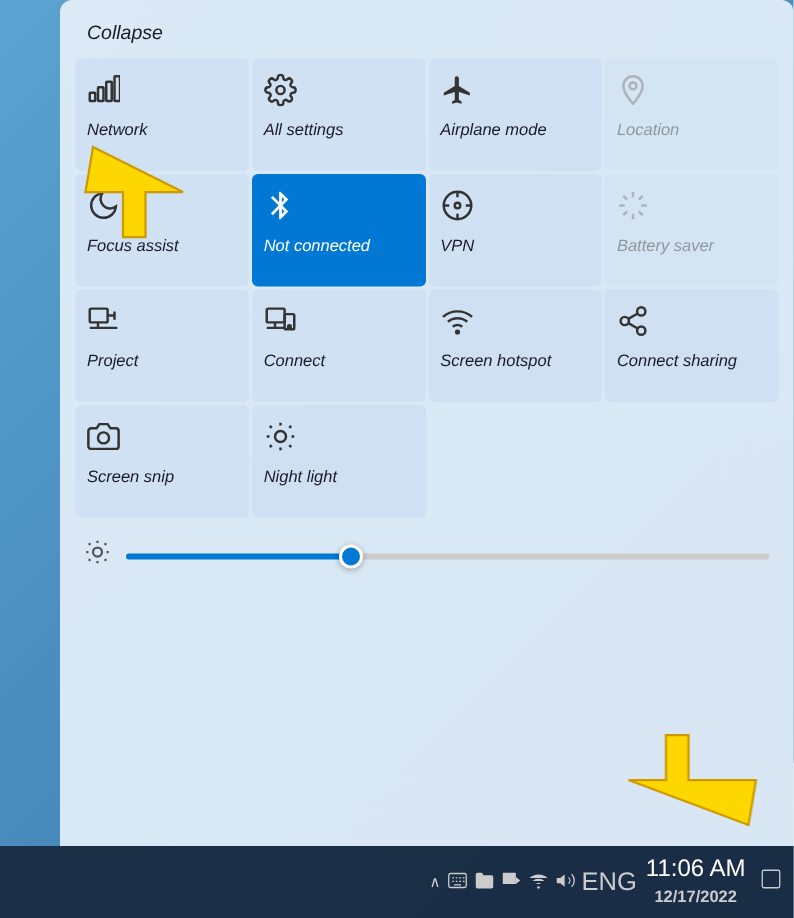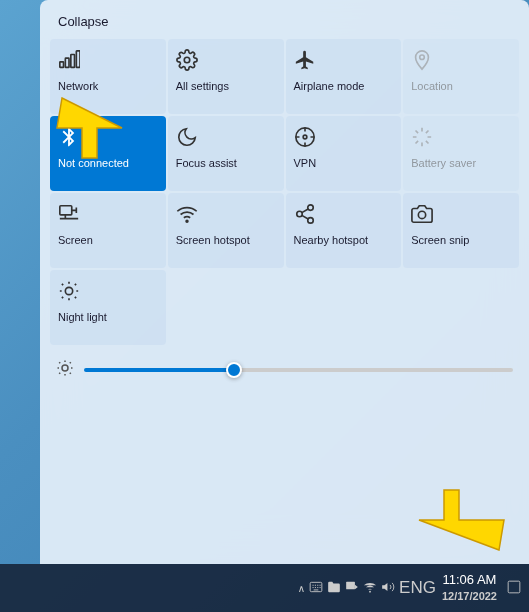--- a/index.html
+++ b/index.html
@@ -15,20 +15,21 @@
     
     .action-center {
       position: absolute;
       top: 0;
       left: 40px;
       right: 0;
       bottom: 48px;
       background: rgba(230, 240, 250, 0.92);
       backdrop-filter: blur(20px);
       border-radius: 8px 8px 0 0;
+      font-style: italic;
     }
 
     .collapse-btn {
       padding: 14px 18px 10px;
       font-size: 13px;
       color: #1a1a2e;
       cursor: pointer;
       display: inline-block;
     }
 
@@ -145,21 +146,21 @@
       color: #ccc;
       cursor: pointer;
     }
 
     .taskbar-clock {
       text-align: center;
       cursor: pointer;
     }
 
     .taskbar-clock .time {
-      font-size: 13px;
+      font-size: 16px;
       color: white;
       display: block;
       line-height: 1.3;
     }
 
     .taskbar-clock .date {
       font-size: 11px;
       color: #ccc;
       display: block;
       line-height: 1.3;
@@ -248,36 +249,36 @@
     <div class="tile dimmed">
       <span class="tile-icon">
         <svg width="22" height="22" viewBox="0 0 24 24" fill="none" stroke="#888" stroke-width="1.8">
           <path d="M12 2a7 7 0 00-7 7c0 5.25 7 13 7 13s7-7.75 7-13a7 7 0 00-7-7z"></path>
           <circle cx="12" cy="9" r="2.5"></circle>
         </svg>
       </span>
       <span class="tile-label">Location</span>
     </div>
 
+    <div class="tile">
+      <span class="tile-icon">
+        <svg width="22" height="22" viewBox="0 0 24 24" fill="none" stroke="#333" stroke-width="1.8">
+          <path d="M21 12.79A9 9 0 1111.21 3 7 7 0 0021 12.79z"></path>
+        </svg>
+      </span>
+      <span class="tile-label">Focus assist</span>
+    </div>
+
     <div class="tile active">
       <span class="tile-icon">
         <svg width="22" height="22" viewBox="0 0 24 24" fill="white">
           <path d="M17.71 7.71L12 2h-1v7.59L6.41 5 5 6.41 10.59 12 5 17.59 6.41 19 11 14.41V22h1l5.71-5.71-4.3-4.29 4.3-4.29zM13 5.83l1.88 1.88L13 9.59V5.83zm1.88 10.46L13 18.17v-3.76l1.88 1.88z"></path>
         </svg>
       </span>
       <span class="tile-label">Not connected</span>
-    </div>
-
-    <div class="tile">
-      <span class="tile-icon">
-        <svg width="22" height="22" viewBox="0 0 24 24" fill="none" stroke="#333" stroke-width="1.8">
-          <path d="M21 12.79A9 9 0 1111.21 3 7 7 0 0021 12.79z"></path>
-        </svg>
-      </span>
-      <span class="tile-label">Focus assist</span>
     </div>
 
     <div class="tile">
       <span class="tile-icon">
         <svg width="22" height="22" viewBox="0 0 24 24" fill="none" stroke="#333" stroke-width="1.8">
           <circle cx="12" cy="12" r="2"></circle>
           <path d="M12 2C6.48 2 2 6.48 2 12s4.48 10 10 10 10-4.48 10-10S17.52 2 12 2z"></path>
           <path d="M2 12h4M18 12h4M12 2v4M12 18v4"></path>
         </svg>
       </span>
@@ -293,23 +294,34 @@
       <span class="tile-label">Battery saver</span>
     </div>
 
     <div class="tile">
       <span class="tile-icon">
         <svg width="22" height="22" viewBox="0 0 24 24" fill="none" stroke="#333" stroke-width="1.8">
           <rect x="2" y="3" width="13" height="10" rx="1"></rect>
           <path d="M8 13v4M2 17h20M15 8h5M20 5v6"></path>
         </svg>
       </span>
-      <span class="tile-label">Screen</span>
-    </div>
-
+      <span class="tile-label">Project</span>
+    </div>
+
+    <div class="tile">
+      <span class="tile-icon">
+        <svg width="22" height="22" viewBox="0 0 24 24" fill="none" stroke="#333" stroke-width="1.8">
+          <rect x="2" y="3" width="13" height="10" rx="1"></rect>
+          <path d="M8 13v4M2 17h13"></path>
+          <rect x="15" y="7" width="7" height="11" rx="1"></rect>
+          <circle cx="18.5" cy="16" r="1"></circle>
+        </svg>
+      </span>
+      <span class="tile-label">Connect</span>
+    </div>
 
     <div class="tile">
       <span class="tile-icon">
         <svg width="22" height="22" viewBox="0 0 24 24" fill="none" stroke="#333" stroke-width="1.8">
           <path d="M5 12.55a11 11 0 0114.08 0"></path>
           <path d="M1.42 9a16 16 0 0121.16 0"></path>
           <path d="M8.53 16.11a6 6 0 016.95 0"></path>
           <circle cx="12" cy="20" r="1" fill="#333"></circle>
         </svg>
       </span>
@@ -318,21 +330,21 @@
 
     <div class="tile">
       <span class="tile-icon">
         <svg width="22" height="22" viewBox="0 0 24 24" fill="none" stroke="#333" stroke-width="1.8">
           <circle cx="18" cy="5" r="3"></circle>
           <circle cx="6" cy="12" r="3"></circle>
           <circle cx="18" cy="19" r="3"></circle>
           <path d="M8.59 13.51l6.83 3.98M15.41 6.51l-6.82 3.98"></path>
         </svg>
       </span>
-      <span class="tile-label">Nearby hotspot</span>
+      <span class="tile-label">Connect sharing</span>
     </div>
 
     <div class="tile">
       <span class="tile-icon">
         <svg width="22" height="22" viewBox="0 0 24 24" fill="none" stroke="#333" stroke-width="1.8">
           <path d="M23 19a2 2 0 01-2 2H3a2 2 0 01-2-2V8a2 2 0 012-2h4l2-3h6l2 3h4a2 2 0 012 2z"></path>
           <circle cx="12" cy="13" r="4"></circle>
         </svg>
       </span>
       <span class="tile-label">Screen snip</span>

